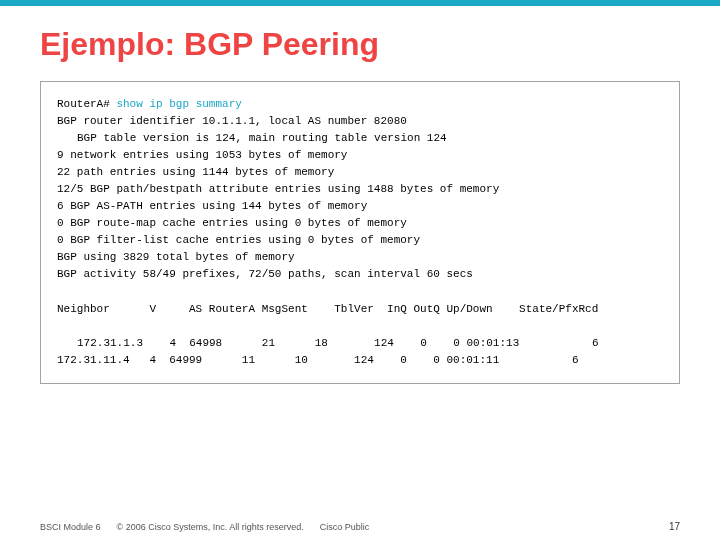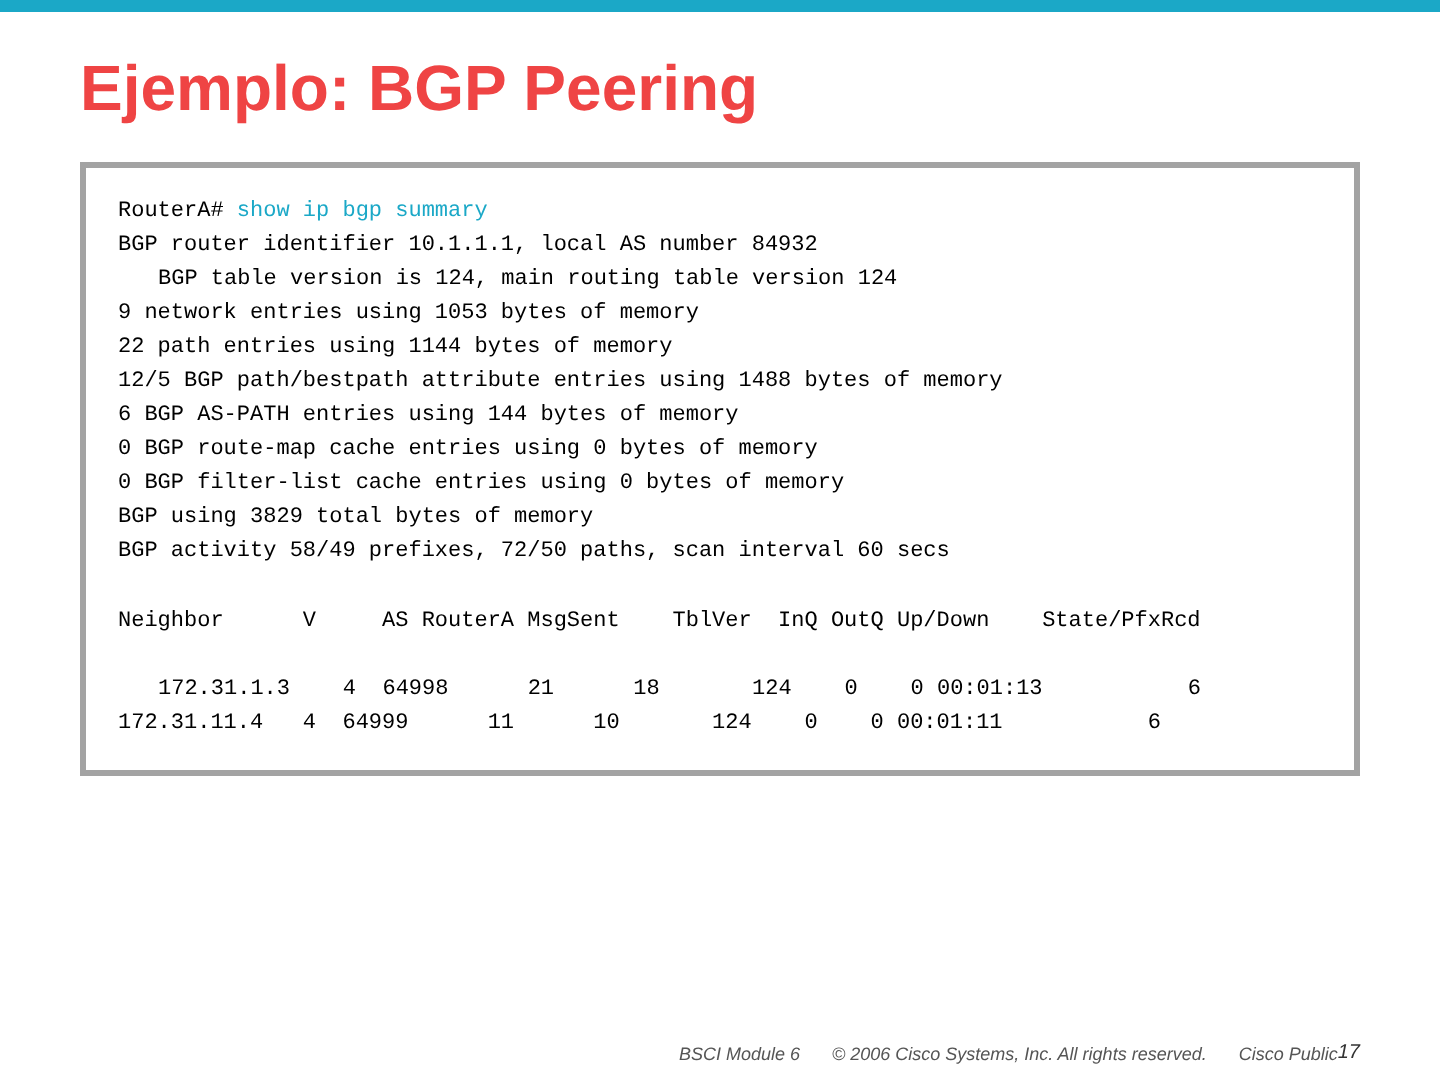--- a/index.html
+++ b/index.html
@@ -19,21 +19,21 @@
     .page-content {
       padding: 20px 40px 10px 40px;
     }
     .page-title {
       color: #ef4444;
       font-size: 32px;
       font-weight: bold;
       margin-bottom: 18px;
     }
     .terminal-box {
-      border: 3px solid #a3a3a3;
+      border: 1px solid #a3a3a3;
       padding: 14px 16px;
       font-family: 'Courier New', Courier, monospace;
       font-size: 11px;
       line-height: 1.55;
       color: #000000;
       background: #ffffff;
       margin-bottom: 10px;
     }
     .terminal-box .cmd {
       color: #1ba8c7;
@@ -41,25 +41,24 @@
     .terminal-box .normal {
       color: #000000;
     }
     .footer {
       position: absolute;
       bottom: 8px;
       left: 0;
       right: 0;
       padding: 0 40px;
       display: flex;
-      justify-content: flex-end;
+      justify-content: space-between;
       align-items: center;
       font-size: 9px;
       color: #555;
-      font-style: italic;
     }
     .footer-left {
       display: flex;
       gap: 16px;
     }
     .footer-page {
       font-size: 10px;
       color: #333;
     }
   </style>
@@ -69,21 +68,21 @@
 <div class="top-bar"></div>
 
 <div class="page-content">
   <div class="page-title">Ejemplo: BGP Peering</div>
 
   <div class="terminal-box">
     <div>
       <span class="normal">RouterA#</span><span class="cmd"> show ip bgp summary</span>
     </div>
     <div id="terminal-lines">
-        <div class="normal" style="white-space: pre;">BGP router identifier 10.1.1.1, local AS number 84932</div>
+        <div class="normal" style="white-space: pre;">BGP router identifier 10.1.1.1, local AS number 82080</div>
         <div class="normal" style="white-space: pre; margin-left: 20px;">BGP table version is 124, main routing table version 124</div>
         <div class="normal" style="white-space: pre;">9 network entries using 1053 bytes of memory</div>
         <div class="normal" style="white-space: pre;">22 path entries using 1144 bytes of memory</div>
         <div class="normal" style="white-space: pre;">12/5 BGP path/bestpath attribute entries using 1488 bytes of memory</div>
         <div class="normal" style="white-space: pre;">6 BGP AS-PATH entries using 144 bytes of memory</div>
         <div class="normal" style="white-space: pre;">0 BGP route-map cache entries using 0 bytes of memory</div>
         <div class="normal" style="white-space: pre;">0 BGP filter-list cache entries using 0 bytes of memory</div>
         <div class="normal" style="white-space: pre;">BGP using 3829 total bytes of memory</div>
         <div class="normal" style="white-space: pre;">BGP activity 58/49 prefixes, 72/50 paths, scan interval 60 secs</div>
       </div>

